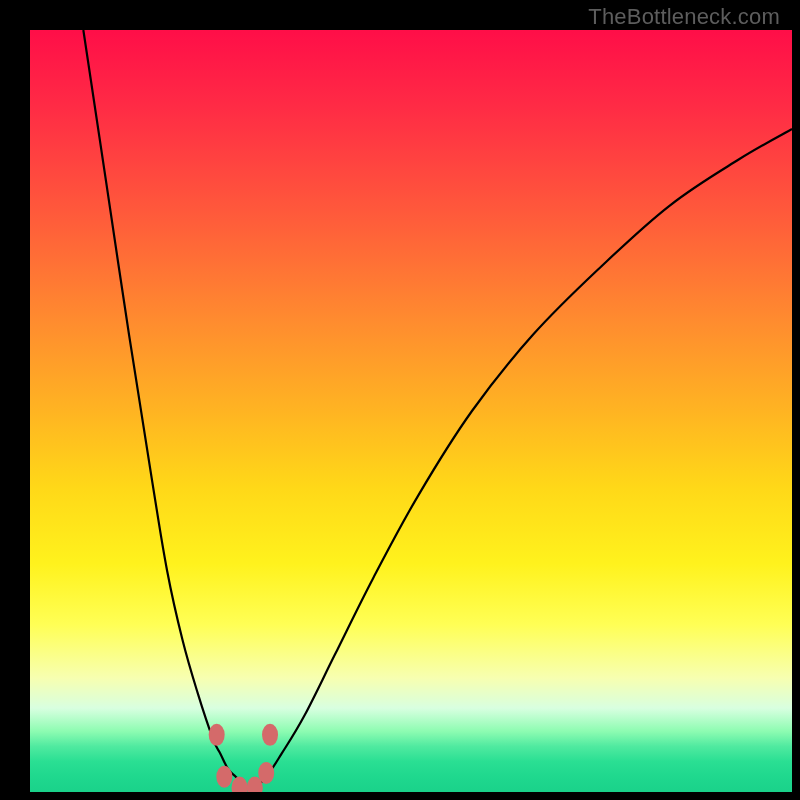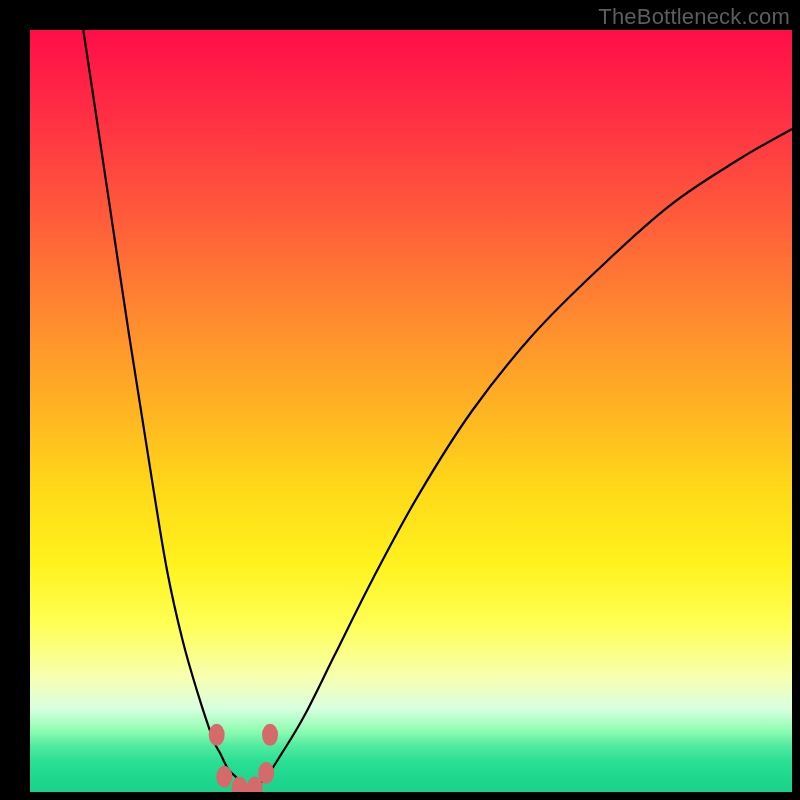--- a/index.html
+++ b/index.html
@@ -49,21 +49,21 @@
   }
   svg.curves {
     position: absolute;
     left: 0; top: 0;
     width: 762px;
     height: 762px;
   }
   .watermark {
     position: absolute;
     top: 4px;
-    right: 10px;
+    right: 20px;
     color: #5d5d5d;
     font-size: 22px;
     font-weight: 400;
     letter-spacing: 0.2px;
   }
 </style>
 </head>
 <body>
 
 <div class="frame">

